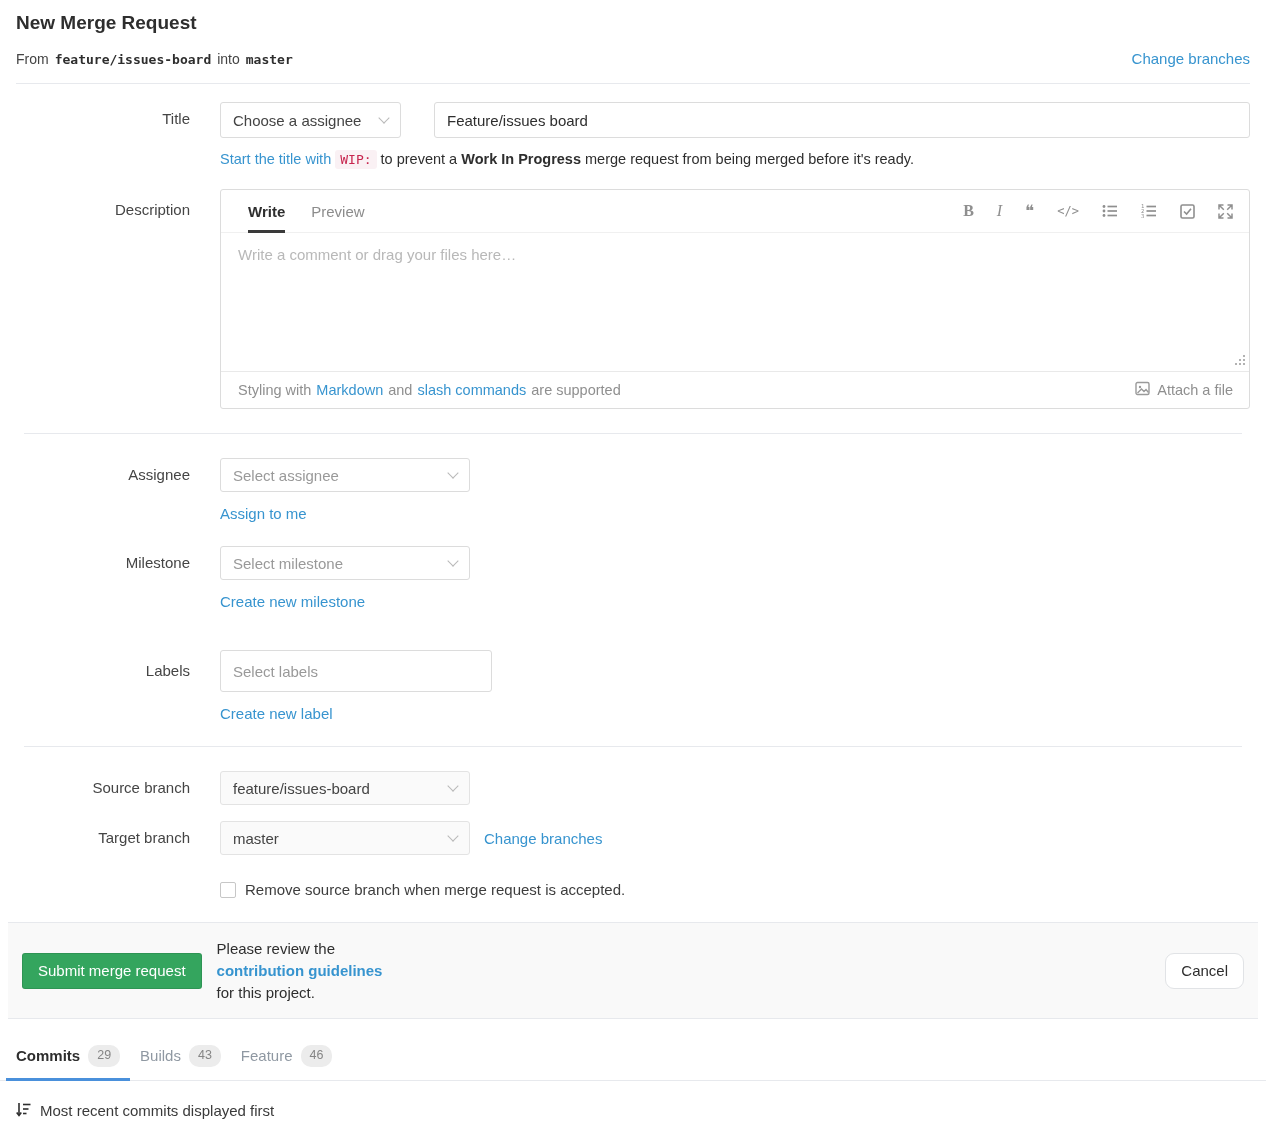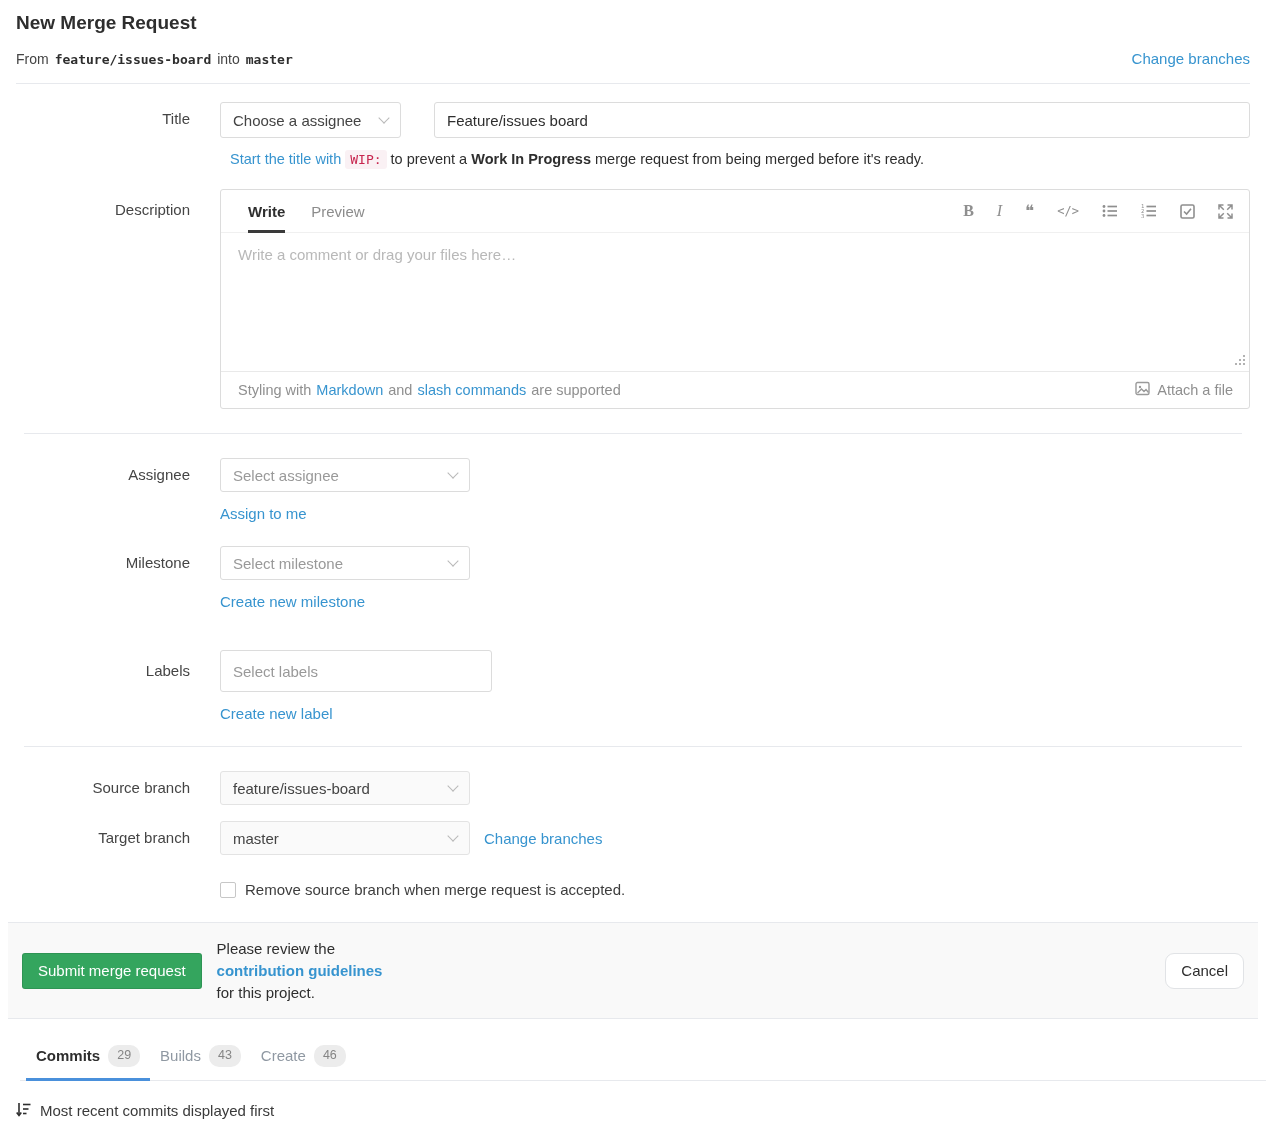--- a/index.html
+++ b/index.html
@@ -33,21 +33,21 @@
     display: flex; align-items: center; justify-content: space-between;
     padding: 0 12px; font-size: 15px; color: #444; cursor: pointer;
   }
   .template-select { width: 181px; flex: none; }
   .caret { width: 8px; height: 8px; border-right: 1.5px solid #b9b9b9; border-bottom: 1.5px solid #b9b9b9;
            transform: rotate(45deg); margin-top: -4px; flex: none; }
   .title-input {
     flex: 1; margin-left: 33px; height: 36px; border: 1px solid #dcdcdc; border-radius: 3px;
     padding: 0 12px; font-size: 15px; color: #2e2e2e; font-family: inherit; outline: none;
   }
-  .title-hint { margin-top: 13px; font-size: 14.5px; color: #2e2e2e; margin-left: 10px; }
+  .title-hint { margin-top: 13px; font-size: 14.5px; color: #2e2e2e; }
   .wip-code {
     font-family: "DejaVu Sans Mono", monospace; font-size: 13px;
     color: var(--code-red, #c7254e); background: var(--code-bg, #faf1f4);
     padding: 2px 5px; border-radius: 3px;
   }
 
   
   .md-box { border: 1px solid #dcdcdc; border-radius: 3px; }
   .md-header { display: flex; align-items: stretch; padding: 0 16px 0 27px;
                border-bottom: 1px solid #f0f0f0; }
@@ -106,21 +106,21 @@
   .review-note { margin-left: 15px; font-size: 15px; color: #2e2e2e;
                  display: flex; gap: 5px; align-items: baseline; flex-direction: column; }
   .review-note a { font-weight: 700; }
   .btn-cancel {
     margin-left: auto; background: #fff; border: 1px solid #e1e3e6; border-radius: 9px;
     height: 36px; padding: 0 15px; font-size: 15px; color: #2e2e2e;
     font-family: inherit; cursor: pointer;
   }
 
   
-  .mr-tabs { display: flex; padding: 0 0 0 6px; margin-top: 12px; border-bottom: 1px solid #e7e9ed; margin-left: 20px; }
+  .mr-tabs { display: flex; padding: 0 0 0 6px; margin-top: 12px; border-bottom: 1px solid #e7e9ed; }
   .mr-tab { display: flex; align-items: center; gap: 8px; padding: 14px 10px 11px;
             font-size: 15px; color: #8f98a2; border-bottom: 3px solid transparent;
             margin-bottom: -1px; cursor: pointer; }
   .mr-tab.active { color: #2e2e2e; font-weight: 700; border-bottom-color: var(--tab-accent, #4a90db); }
   .badge { background: #ececec; color: #858585; border-radius: 10px; padding: 2px 9px;
            font-size: 12.5px; font-weight: 400; line-height: 1.4; }
 
   
   .sort-note { display: flex; align-items: center; gap: 9px; padding: 21px 16px; font-size: 15px; color: #3a3a3a; }
   .commits-group-header { background: #fafafa; border-top: 1px solid #e9e9e9; border-bottom: 1px solid #e9e9e9;
@@ -335,21 +335,21 @@
 <div class="mr-tabs">
   <div class="mr-tab active">
     <span>Commits</span>
     <span class="badge">29</span>
   </div>
   <div class="mr-tab">
     <span>Builds</span>
     <span class="badge">43</span>
   </div>
   <div class="mr-tab">
-    <span>Create</span>
+    <span>Feature</span>
     <span class="badge">46</span>
   </div>
 </div>
 
 <div class="sort-note">
   <span>
     <svg width="15" height="15" viewBox="0 0 15 15">
         <g stroke="#2e2e2e" stroke-width="1.6" fill="none">
           <line x1="3" y1="1" x2="3" y2="12.5"></line>
           <path d="M0.7 10.5 L3 13.5 L5.3 10.5" fill="none"></path>

